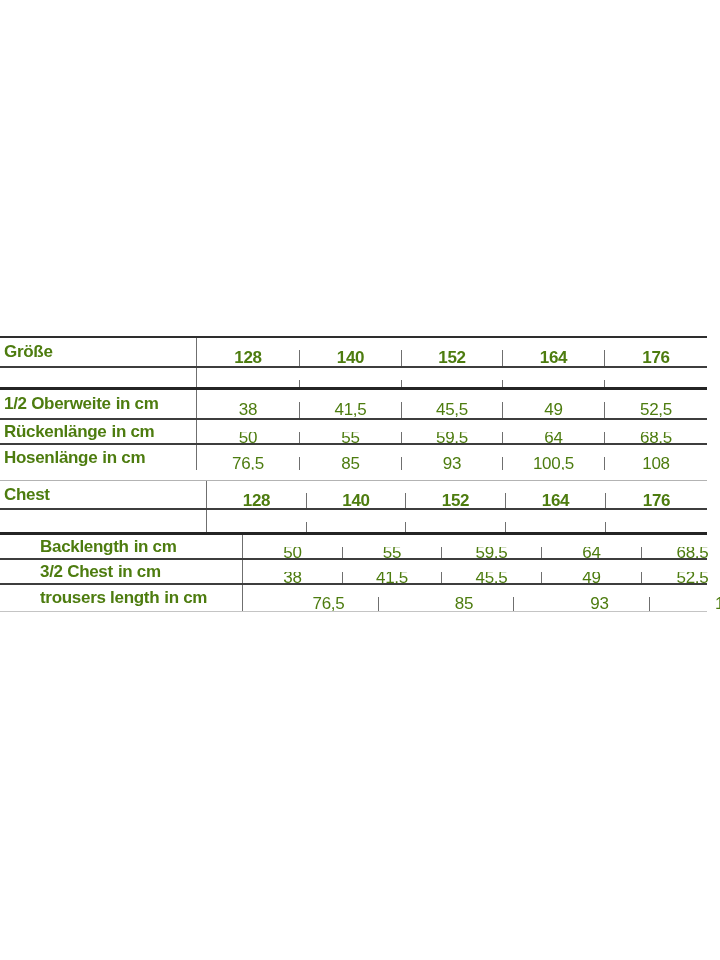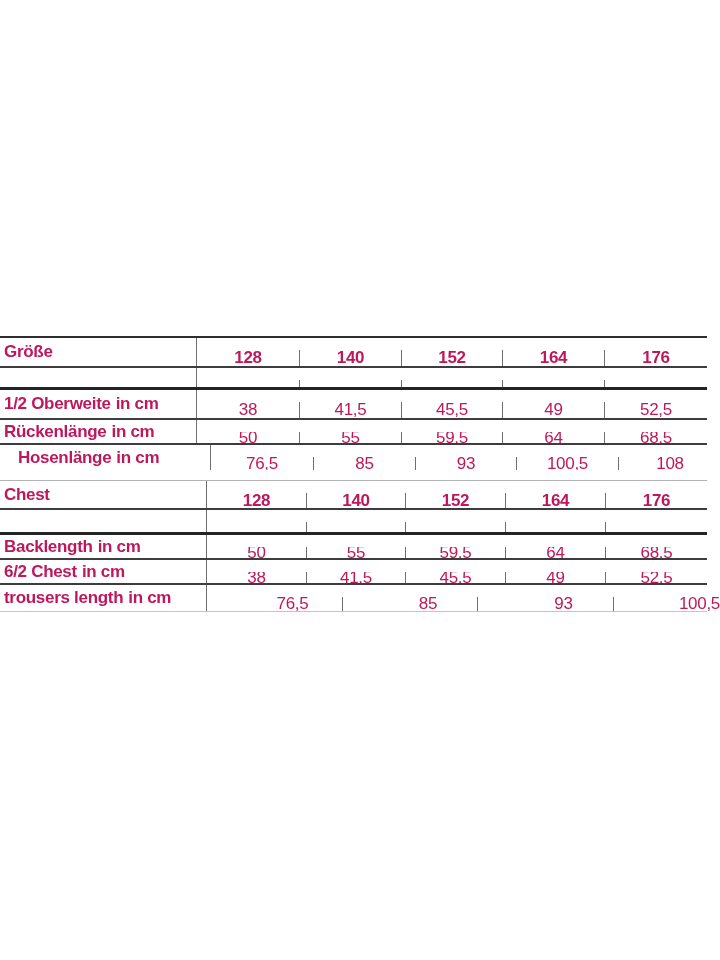--- a/index.html
+++ b/index.html
@@ -3,21 +3,21 @@
 <meta charset="utf-8">
 <style>
   html, body { margin: 0; padding: 0; background: #ffffff; }
   .canvas {
     position: relative;
     width: 720px;
     height: 960px;
     background: #ffffff;
     overflow: hidden;
     font-family: "Liberation Sans", sans-serif;
-    color: #be185d;
+    color: #4d7c0f;
   }
   .size-table {
     position: absolute;
     left: 0;
     width: 707px;
   }
   .t1 {
     top: 336px;
     --cols: 197px 103px 102px 101px 102px 102px;
     border-top: 2px solid #2e2e2e;
@@ -48,25 +48,25 @@
     font-weight: bold;
   }
   .num-cell { justify-content: center; margin-top: 12px; }
   .head-cell { font-weight: bold; }
   .unit { margin-left: 5px; }
 
   .t1 .row-header { height: 28px; border-bottom: 2px solid #3d3d3d; }
   .t1 .row-spacer { height: 19px; border-bottom: 3px solid #242424; }
   .t1 .row-data   { height: 28px; border-bottom: 2px solid #3d3d3d; }
   .t1 .row-data + .row-data { height: 23px; }
-  .t1 .row-data:last-child { height: 25px; border-bottom: none; padding-left: 14px; }
+  .t1 .row-data:last-child { height: 25px; border-bottom: none; }
 
   .t2 .row-header { height: 27px; border-bottom: 2px solid #3d3d3d; }
   .t2 .row-spacer { height: 22px; border-bottom: 3px solid #242424; }
-  .t2 .row-data   { height: 23px; border-bottom: 2px solid #3d3d3d; }
+  .t2 .row-data   { height: 23px; border-bottom: 2px solid #3d3d3d; padding-left: 36px; }
   .t2 .row-data:last-child { height: 26px; border-bottom: none; gap: 36px; }
 </style>
 </head>
 <body>
 
 <div class="canvas">
   <div class="size-table t1">
       <div class="row row-header">
         <div class="cell label-cell">Größe</div>
         <div class="cell num-cell head-cell">128</div>
@@ -140,21 +140,21 @@
           <span class="unit">in cm</span>
         </div>
         <div class="cell num-cell">50</div>
         <div class="cell num-cell">55</div>
         <div class="cell num-cell">59,5</div>
         <div class="cell num-cell">64</div>
         <div class="cell num-cell">68,5</div>
       </div>
       <div class="row row-data">
         <div class="cell label-cell">
-          <span>6/2 Chest</span>
+          <span>3/2 Chest</span>
           <span class="unit">in cm</span>
         </div>
         <div class="cell num-cell">38</div>
         <div class="cell num-cell">41,5</div>
         <div class="cell num-cell">45,5</div>
         <div class="cell num-cell">49</div>
         <div class="cell num-cell">52,5</div>
       </div>
       <div class="row row-data">
         <div class="cell label-cell">

